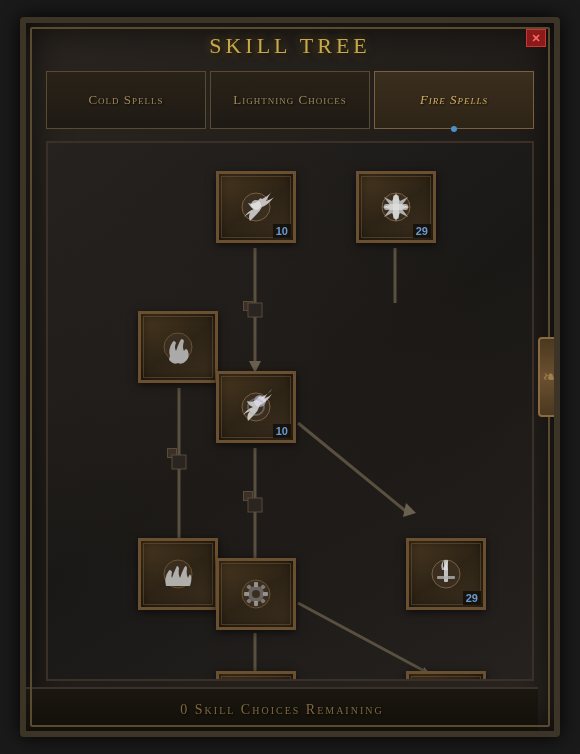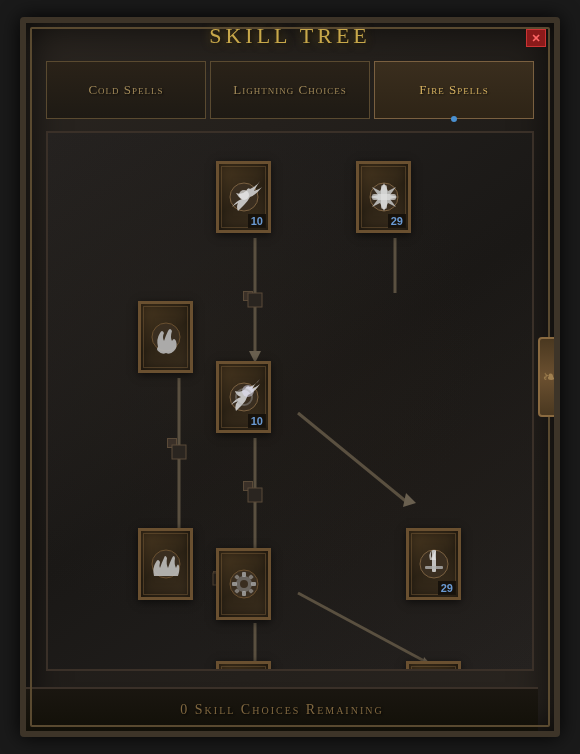--- a/index.html
+++ b/index.html
@@ -71,21 +71,21 @@
       z-index: 20;
       color: #ff6666;
       font-size: 11px;
       font-weight: bold;
     }
 
     
     .title-bar {
       width: 100%;
       text-align: center;
-      padding: 0 0 8px;
+      padding: 10px 0 8px;
       position: relative;
     }
 
     .title-text {
       font-size: 22px;
       letter-spacing: 4px;
       color: #c8a84a;
       text-transform: uppercase;
       font-variant: small-caps;
       text-shadow: 0 0 10px rgba(200,160,50,0.5), 2px 2px 4px rgba(0,0,0,0.8);
@@ -110,20 +110,21 @@
       font-variant: small-caps;
       cursor: pointer;
       text-shadow: 1px 1px 2px rgba(0,0,0,0.8);
       position: relative;
     }
 
     .tab.active {
       background: linear-gradient(180deg, #3a2e1e 0%, #2e2416 100%);
       color: #d4b060;
       border-color: #7a6040;
+      font-style: italic;
     }
 
     .tab-dot {
       position: absolute;
       bottom: -4px;
       left: 50%;
       transform: translateX(-50%);
       width: 6px;
       height: 6px;
       background: #4a90d0;
@@ -146,21 +147,21 @@
       inset: 0;
       background-image: 
         radial-gradient(ellipse at 30% 40%, rgba(40,35,30,0.4) 0%, transparent 60%),
         radial-gradient(ellipse at 70% 60%, rgba(30,25,20,0.4) 0%, transparent 60%);
       pointer-events: none;
     }
 
     
     .skill-node {
       position: absolute;
-      width: 55px;
+      width: 80px;
       height: 72px;
       background: linear-gradient(145deg, #4a3820 0%, #2e2416 50%, #3a2e1e 100%);
       border: 3px solid #6a5030;
       display: flex;
       align-items: center;
       justify-content: center;
       cursor: pointer;
       box-shadow: inset 0 0 12px rgba(0,0,0,0.6), 0 2px 8px rgba(0,0,0,0.6);
     }
 

